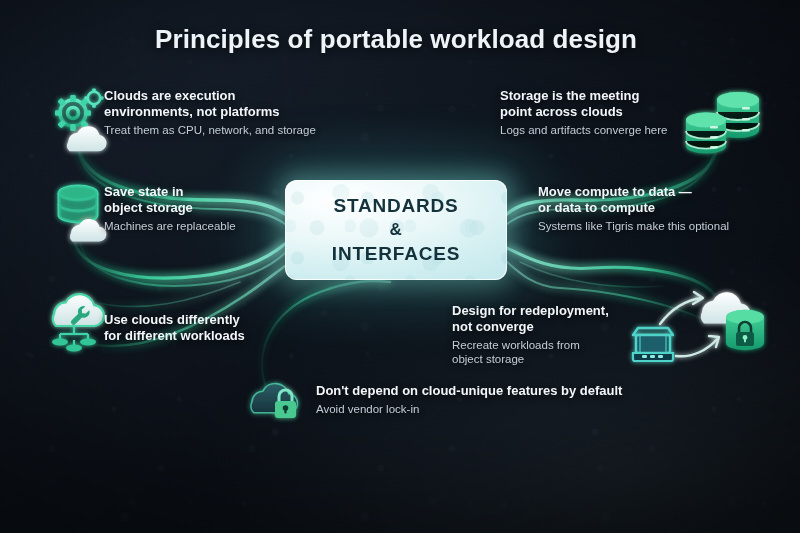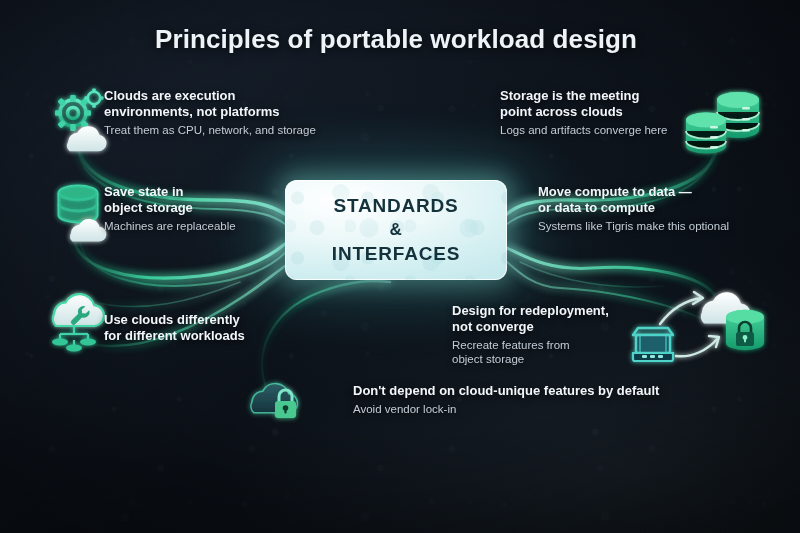--- a/index.html
+++ b/index.html
@@ -140,21 +140,21 @@
     font-weight: normal;
     line-height: 1.28;
     margin-top: 3px;
     text-shadow: 0 1px 6px rgba(0,0,0,0.85);
   }
 
   
   #n-clouds      { left: 104px; top: 88px;  width: 240px; }
   #n-savestate   { left: 104px; top: 184px; width: 190px; }
   #n-useclouds   { left: 104px; top: 272px; width: 205px; margin-top: 40px; }
-  #n-dontdepend  { left: 316px; top: 383px; width: 400px; margin-left: 37px; }
+  #n-dontdepend  { left: 316px; top: 383px; width: 400px; }
   #n-storage     { left: 500px; top: 88px;  width: 200px; }
   #n-movecompute { left: 538px; top: 184px; width: 230px; }
   #n-redeploy    { left: 452px; top: 303px; width: 200px; }
 </style>
 </head>
 <body>
 
 <div id="stage">
 
   <svg class="layer flows" viewBox="0 0 800 533">
@@ -409,17 +409,17 @@
 
   <div class="node" id="n-movecompute">
     <div class="head">Move compute to data —</div>
     <div class="head">or data to compute</div>
     <div class="sub">Systems like Tigris make this optional</div>
   </div>
 
   <div class="node" id="n-redeploy">
     <div class="head">Design for redeployment,</div>
     <div class="head">not converge</div>
-    <div class="sub">Recreate features from</div>
+    <div class="sub">Recreate workloads from</div>
     <div class="sub" style="margin-top:0">object storage</div>
   </div>
 
 </div>
 
 </body></html>

